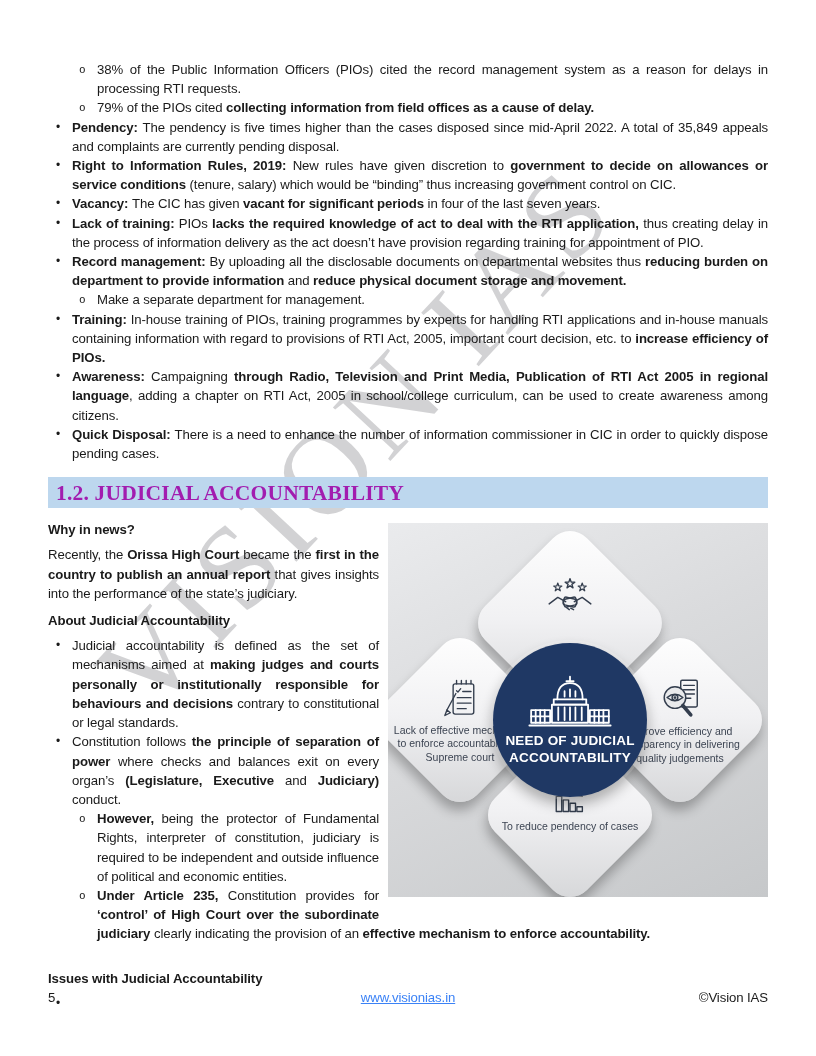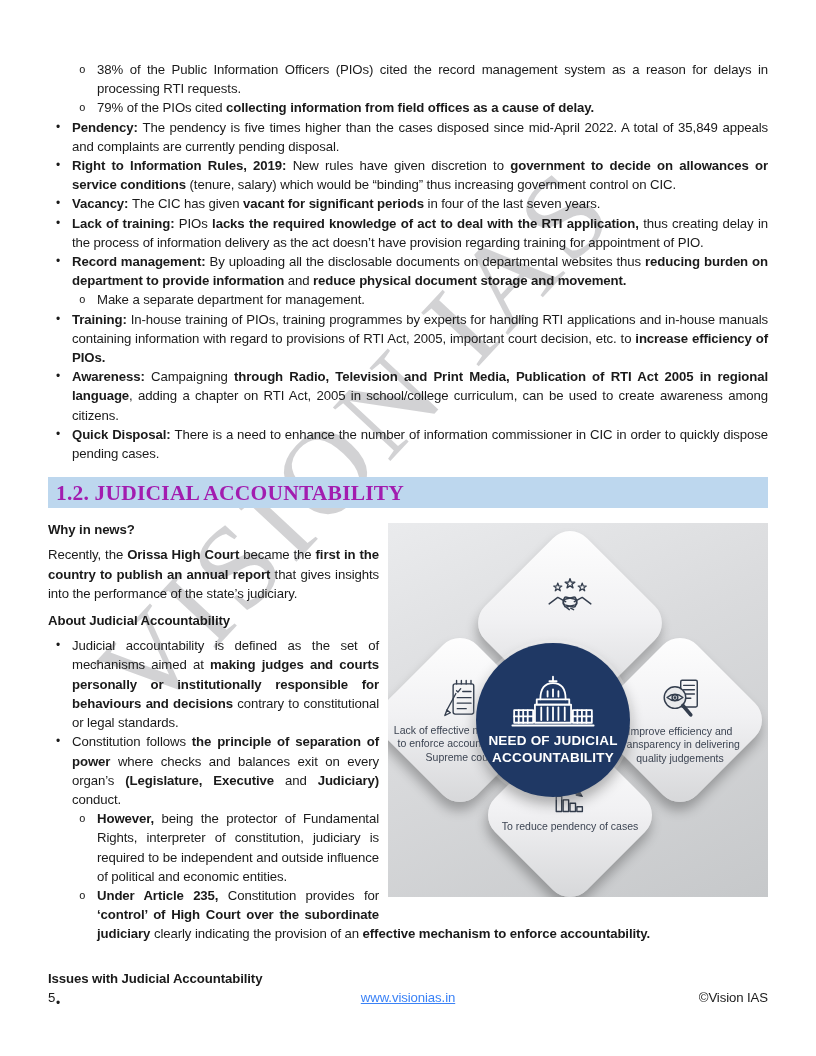--- a/index.html
+++ b/index.html
@@ -49,21 +49,21 @@
   .node-top{left:102px;top:20px;width:160px;height:160px;}
   .node-top .content{padding-bottom:44px;}
   .node-left{left:-1px;top:124px;width:146px;height:146px;}
   .node-left .content{padding:0 5px;}
   .node-right{left:219px;top:124px;width:146px;height:146px;}
   .node-right .content{padding:0 4px;}
   .node-bottom{left:109px;top:219px;width:146px;height:146px;}
   .node-bottom .content{padding-bottom:24px;}
   .n-icon svg{display:block;}
   .center-circle{
-    position:absolute;left:88px;top:120px;width:154px;height:154px;border-radius:50%;
+    position:absolute;left:105px;top:120px;width:154px;height:154px;border-radius:50%;
     background:#1f3864;z-index:3;display:flex;flex-direction:column;align-items:center;
     justify-content:center;gap:2px;box-shadow:0 7px 14px rgba(0,0,0,0.32),0 0 0 3px rgba(255,255,255,0.25);
   }
   .center-title{
     color:#ffffff;font-weight:700;font-size:13.5px;line-height:17px;text-align:center;
     width:140px;letter-spacing:0.2px;
   }
   
   .footer{
     position:absolute;left:48px;width:720px;top:988px;z-index:1;

